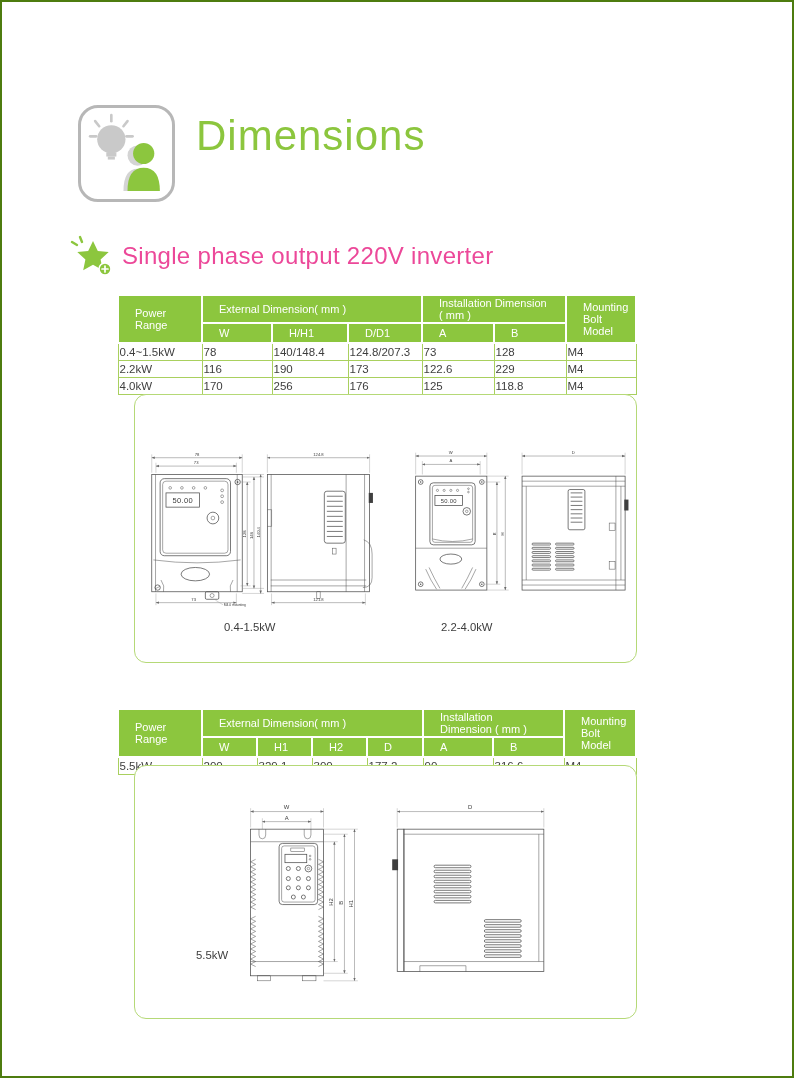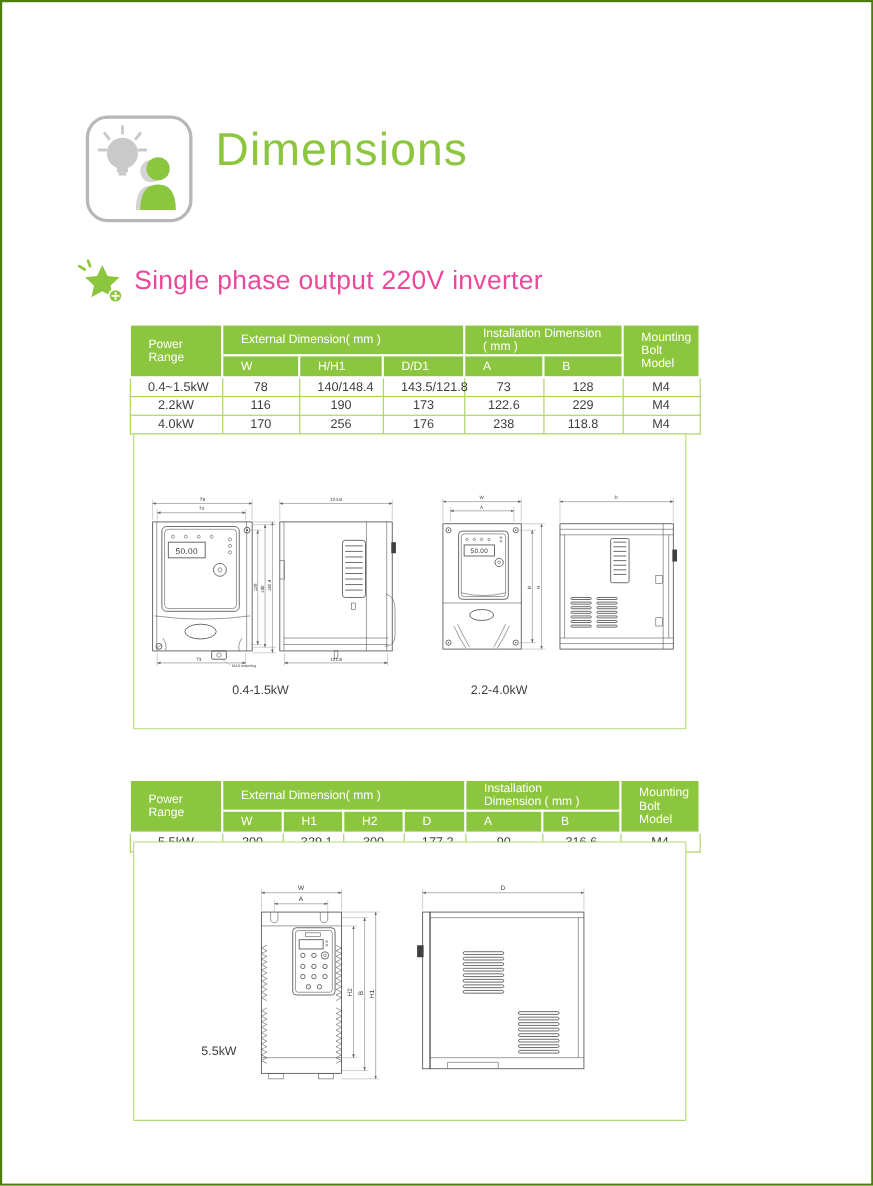--- a/index.html
+++ b/index.html
@@ -25,25 +25,25 @@
   .t1 { top:292px; }
   .t2 { top:706px; }
   table.spec th {
     background:#8cc63e; color:#fff; font-weight:400; font-size:11px;
     border:2px solid #fff; padding:1px 16px; text-align:left; vertical-align:middle;
   }
   table.spec thead tr { height:20px; }
   table.spec tbody tr { height:17px; }
   table.spec td {
     border:1px solid #a9d05e; color:#3e3e3e; font-size:11.5px;
-    text-align:center; padding:1px 16px; background:#fff;
+    text-align:left; padding:1px 1px; background:#fff;
   }
   .draw-box {
-    position:absolute; left:119px; width:503px; background:#fff;
-    border:1.5px solid #b5d977; border-radius:1px; box-sizing:border-box;
+    position:absolute; left:132px; width:503px; background:#fff;
+    border:1.5px solid #b5d977; border-radius:12px; box-sizing:border-box;
   }
   .box1 { top:392px; height:269px; }
   .box2 { top:763px; height:254px; }
   .draw-box svg { display:block; width:100%; height:100%; }
 
   .draw-box svg line, .draw-box svg rect, .draw-box svg circle,
   .draw-box svg ellipse, .draw-box svg path, .draw-box svg polyline {
     stroke:#4f4f4f; stroke-width:0.9; fill:none;
   }
   .draw-box svg .dim { stroke:#6a6a6a; stroke-width:0.55; }
@@ -131,40 +131,40 @@
         <th>D/D1</th>
         <th>A</th>
         <th>B</th>
       </tr>
     </thead>
     <tbody>
       <tr>
         <td>0.4~1.5kW</td>
         <td>78</td>
         <td>140/148.4</td>
-        <td>143.5/121.8</td>
+        <td>124.8/207.3</td>
         <td>73</td>
         <td>128</td>
         <td>M4</td>
       </tr>
       <tr>
         <td>2.2kW</td>
         <td>116</td>
         <td>190</td>
         <td>173</td>
         <td>122.6</td>
         <td>229</td>
         <td>M4</td>
       </tr>
       <tr>
         <td>4.0kW</td>
         <td>170</td>
         <td>256</td>
         <td>176</td>
-        <td>238</td>
+        <td>125</td>
         <td>118.8</td>
         <td>M4</td>
       </tr>
     </tbody>
   </table>
 
   <div class="draw-box box1">
     <svg viewBox="0 0 598 269">
       <defs>
         <marker id="ar1" viewBox="0 0 8 8" markerWidth="7" markerHeight="7" refX="7.5" refY="4" orient="auto-start-reverse">

